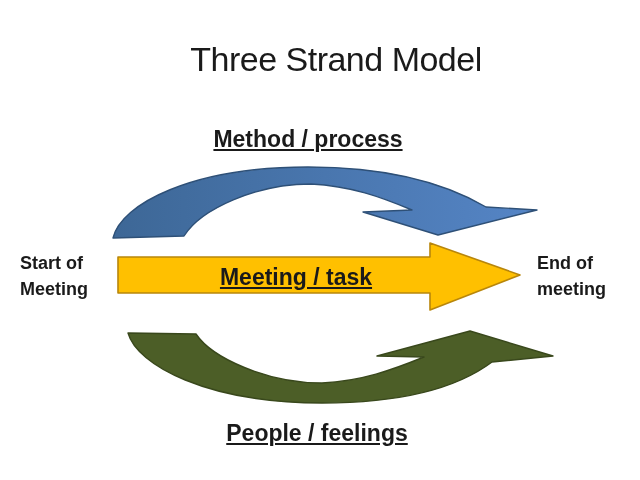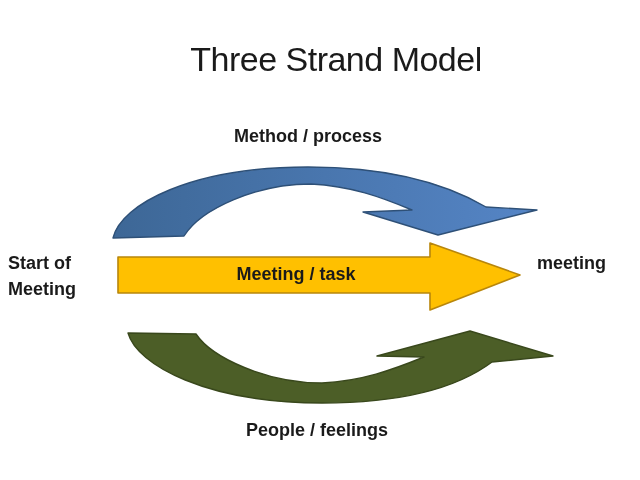--- a/index.html
+++ b/index.html
@@ -20,37 +20,38 @@
     font-weight:400;
     letter-spacing:-0.5px;
     color:#1a1a1a;
   }
   .diagram-svg{
     position:absolute;
     top:0;left:0;
   }
   .strand-label{
     position:absolute;
-    font-size:18px;
+    font-size:23px;
     font-weight:700;
     white-space:nowrap;
     color:#1a1a1a;
+    text-decoration:underline;
   }
   .label-method{top:126px;left:308px;transform:translateX(-50%);}
   .label-content{top:264px;left:296px;transform:translateX(-50%);}
   .label-people{top:420px;left:317px;transform:translateX(-50%);}
   .endpoint-label{
     position:absolute;
     font-size:18px;
     font-weight:700;
     line-height:26px;
     color:#1a1a1a;
     white-space:nowrap;
   }
-  .label-start{top:250px;left:8px;}
+  .label-start{top:250px;left:20px;}
   .label-end{top:250px;left:537px;}
   .endpoint-label span{display:block;}
 </style>
 </head>
 <body>
 
 <div class="slide">
 
   <h1 class="slide-title">Three Strand Model</h1>
 
@@ -92,16 +93,17 @@
   <div class="strand-label label-content">Meeting / task</div>
 
   <div class="strand-label label-people">People / feelings</div>
 
   <div class="endpoint-label label-start">
     <span>Start of</span>
     <span>Meeting</span>
   </div>
 
   <div class="endpoint-label label-end">
+    <span>End of</span>
     <span>meeting</span>
   </div>
 
 </div>
 
 </body></html>

